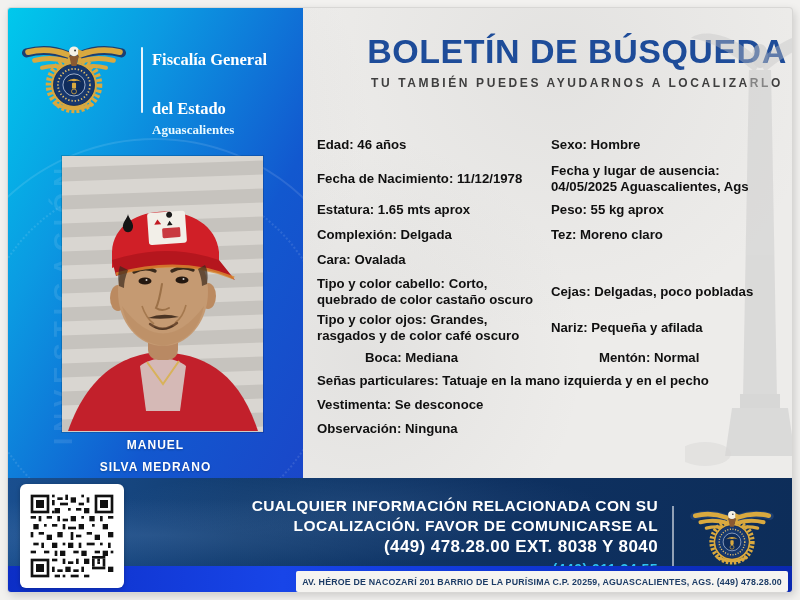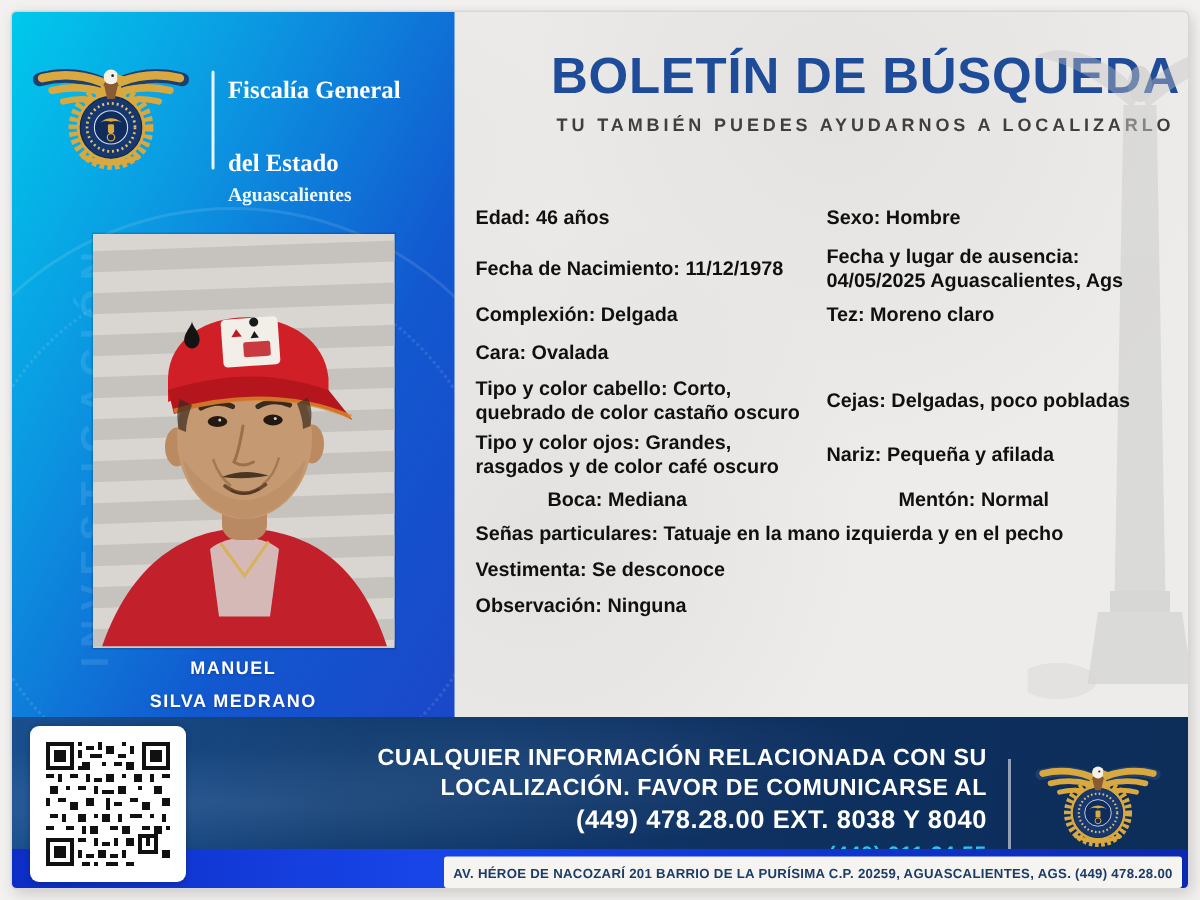--- a/index.html
+++ b/index.html
@@ -345,20 +345,24 @@
 
     <div class="details">
       <div class="drow r1">
         <div class="cl">Edad: 46 años</div>
         <div class="cr">Sexo: Hombre</div>
       </div>
       <div class="drow r2">
         <div class="cl">Fecha de Nacimiento: 11/12/1978</div>
         <div class="cr">Fecha y lugar de ausencia: 04/05/2025 Aguascalientes, Ags</div>
       </div>
+      <div class="drow r3">
+        <div class="cl">Estatura: 1.65 mts aprox</div>
+        <div class="cr">Peso: 55 kg aprox</div>
+      </div>
       <div class="drow r4">
         <div class="cl">Complexión: Delgada</div>
         <div class="cr">Tez: Moreno claro</div>
       </div>
       <div class="drow r5">
         <div class="cl">Cara: Ovalada</div>
       </div>
       <div class="drow r6">
         <div class="cl">Tipo y color cabello: Corto, quebrado de color castaño oscuro</div>
         <div class="cr">Cejas: Delgadas, poco pobladas</div>

